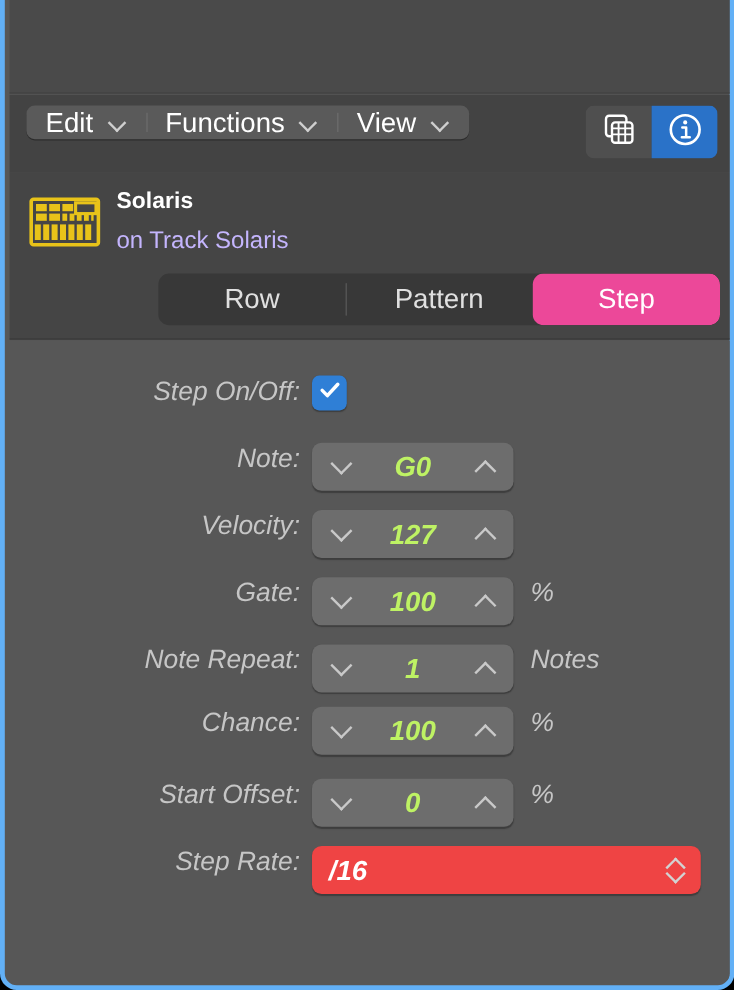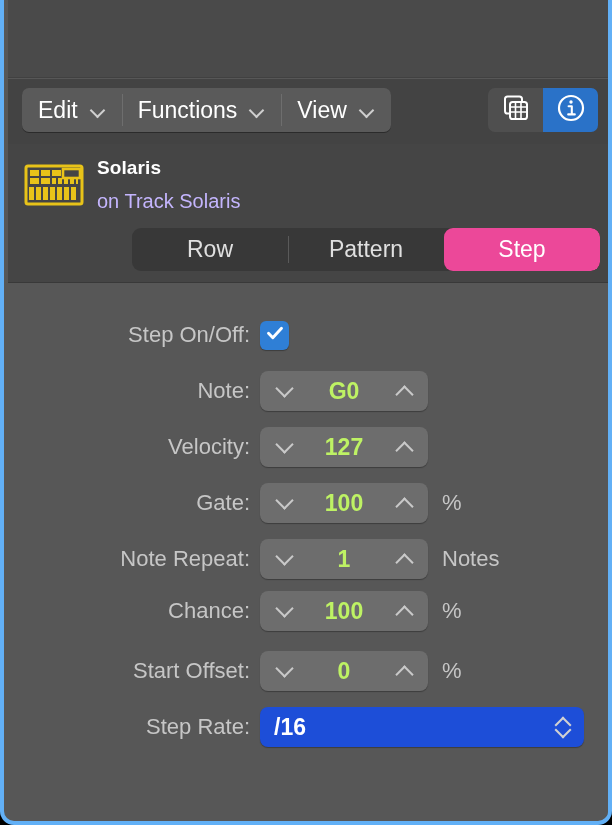--- a/index.html
+++ b/index.html
@@ -46,21 +46,21 @@
     left: 4px; top: 79px;
     width: 604px;
     height: 65px;
     background: #434343;
   }
 
   .menubar {
     position: absolute;
     left: 14px;
     top: 9px;
-    height: 44px;
+    height: 28px;
     display: flex;
     align-items: stretch;
     background: #5a5a5a;
     border-radius: 7px;
     overflow: hidden;
     box-shadow: 0 1px 0 rgba(0,0,0,0.35);
   }
   .menubtn {
     display: flex;
     align-items: center;
@@ -184,21 +184,21 @@
     bottom: 4px;
     background: #575757;
   }
 
   .row {
     position: absolute;
     left: 0;
     width: 604px;
     height: 44px;
     display: flex;
-    align-items: center;
+    font-style: italic;
   }
   .lbl {
     width: 252px;
     text-align: right;
     color: #c6c6c6;
     font-size: 22px;
     padding-right: 10px;
     box-sizing: border-box;
     flex: none;
   }
@@ -243,21 +243,21 @@
     border-right: 2.6px solid #c9c9c9;
     border-bottom: 2.6px solid #c9c9c9;
   }
   .arr.down::before { top: -2px; transform: rotate(45deg); }
   .arr.up::before   { top: 4px;  transform: rotate(-135deg); }
 
   
   .popup {
     width: 324px;
     height: 40px;
-    background: #1d4ed8;
+    background: #ef4444;
     border-radius: 8px;
     display: flex;
     align-items: center;
     padding: 0 12px 0 14px;
     box-sizing: border-box;
     box-shadow: 0 1px 1px rgba(0,0,0,0.3);
     flex: none;
   }
   .popup .val {
     color: #ffffff;

